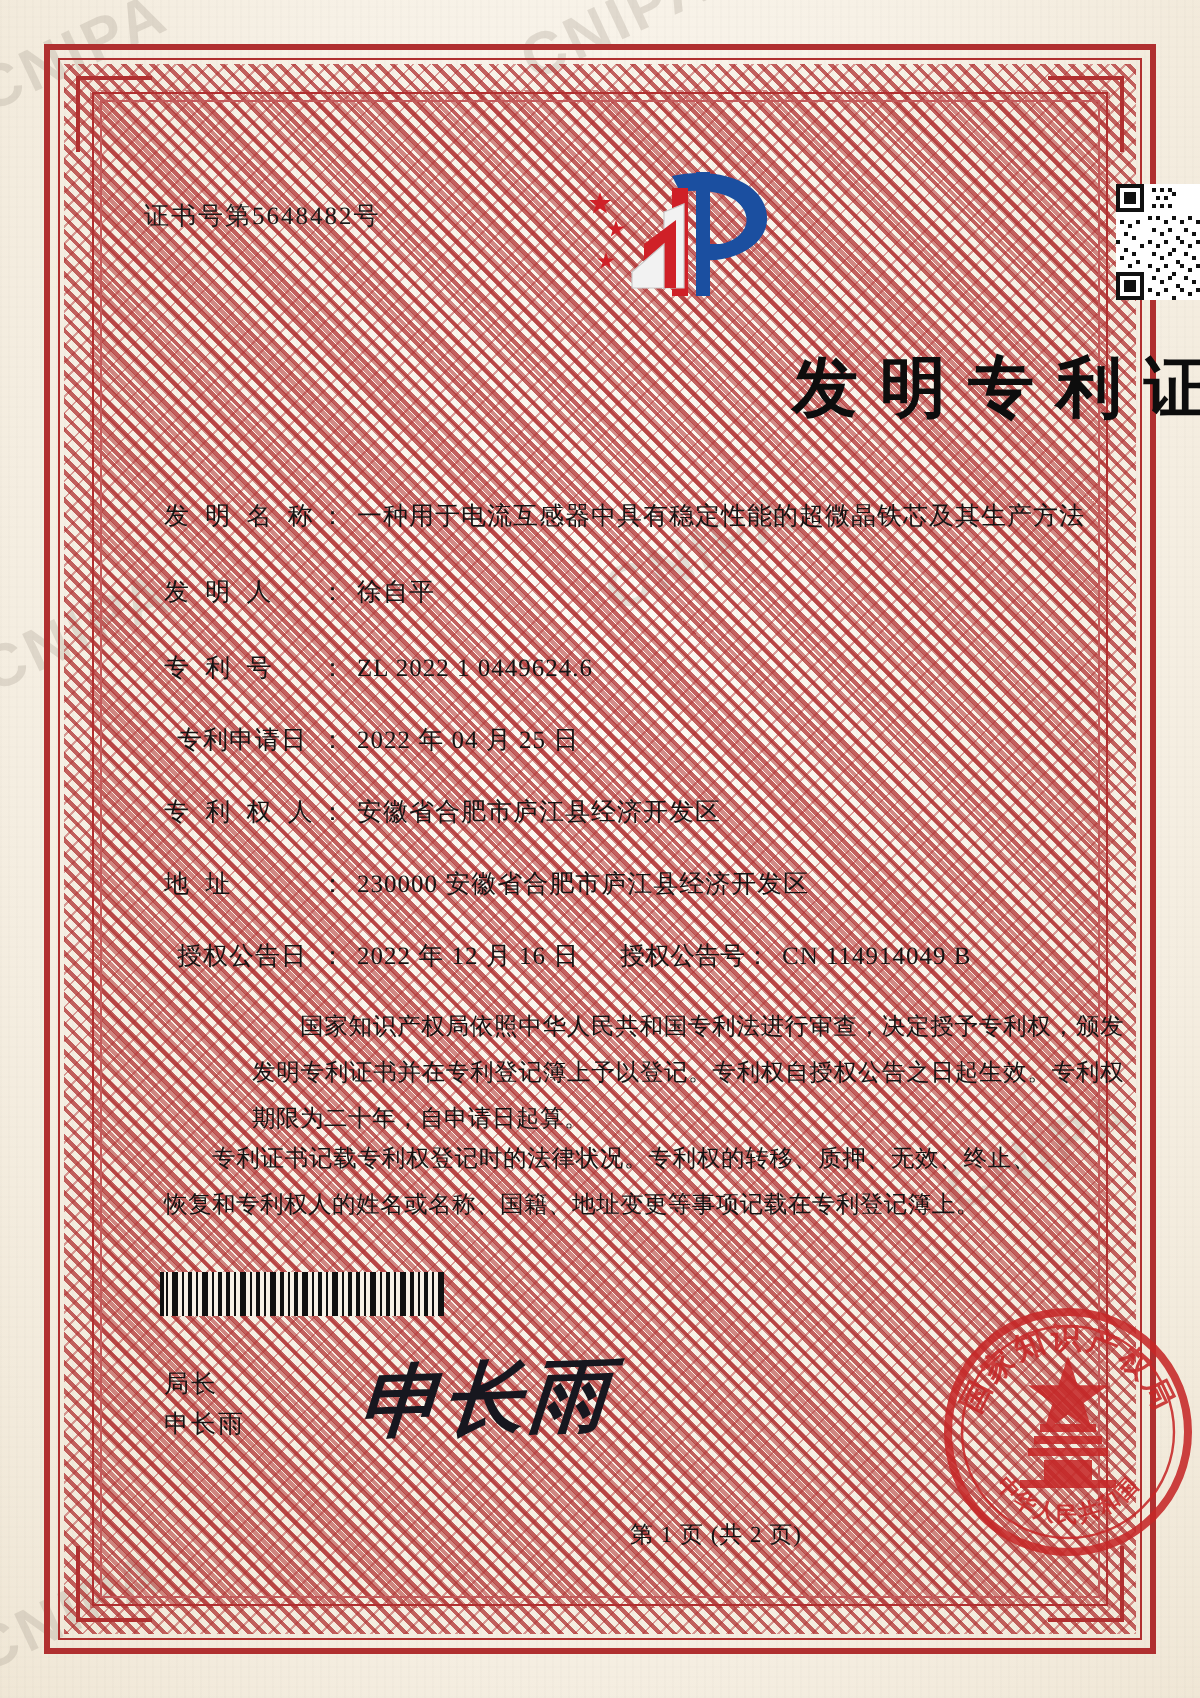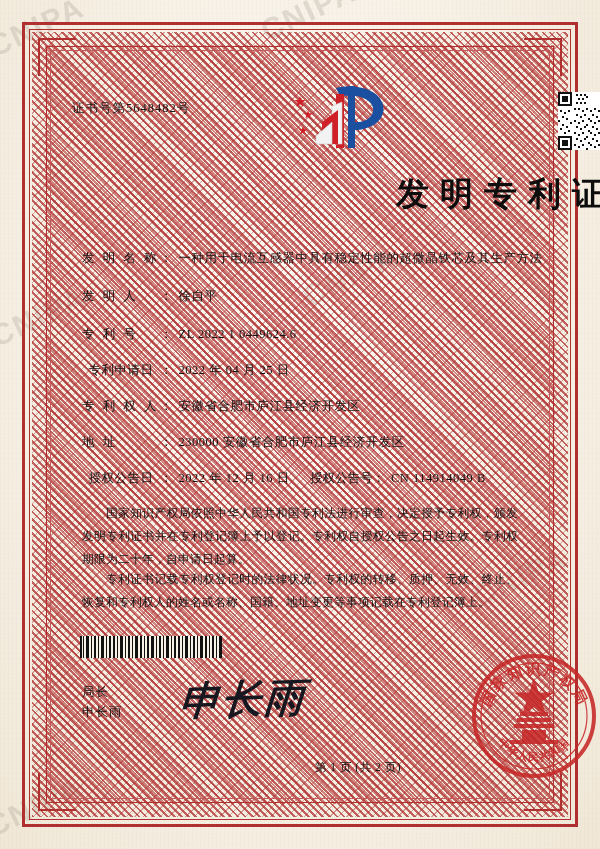--- a/index.html
+++ b/index.html
@@ -190,21 +190,21 @@
     position: absolute;
     left: 22px;
     width: 436px;
     font-size: 11.8px;
     line-height: 1.95;
     color: #141414;
     text-align: justify;
     text-indent: 24px;
     letter-spacing: 0.2px;
   }
-  #para1 { top: 442px; }
+  #para1 { top: 442px; padding-left: 44px; }
   #para2 { top: 508px; }
 
   #barcode {
     position: absolute;
     left: 20px;
     top: 576px;
     width: 142px;
     height: 22px;
   }
 

